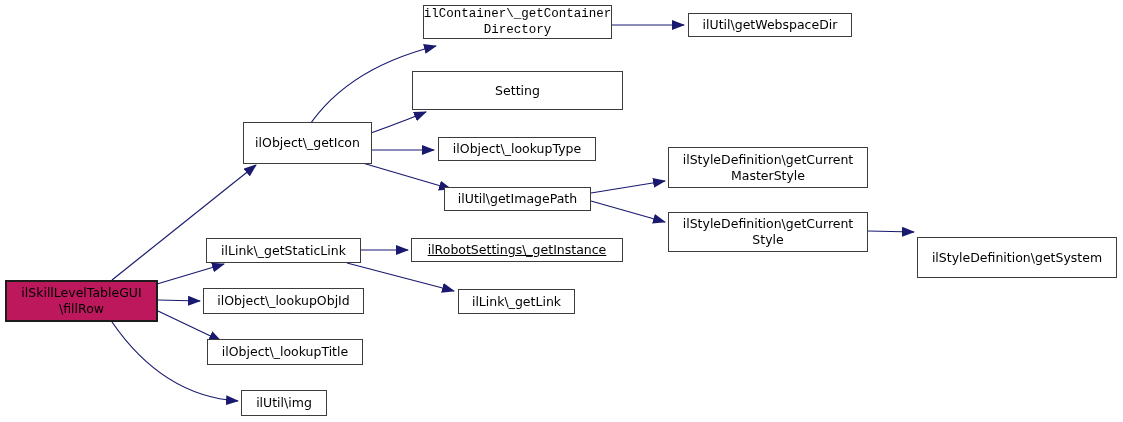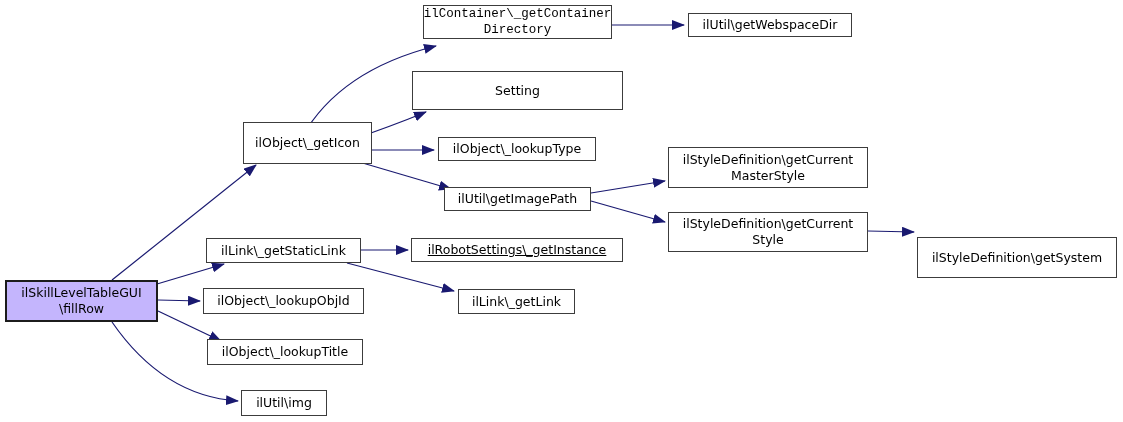--- a/index.html
+++ b/index.html
@@ -22,21 +22,21 @@
     justify-content:center;
     align-items:center;
     text-align:center;
     font-size:12.5px;
     line-height:16px;
     color:#000000;
     white-space:nowrap;
     cursor:pointer;
   }
   .node.highlight{
-    background:#c4b5fd;
+    background:#be185d;
     border:2px solid #1c1c1c;
     cursor:default;
     align-items:center;
   }
   .node .line{pointer-events:none;}
 </style>
 </head>
 <body>
 
 <div id="canvas">

